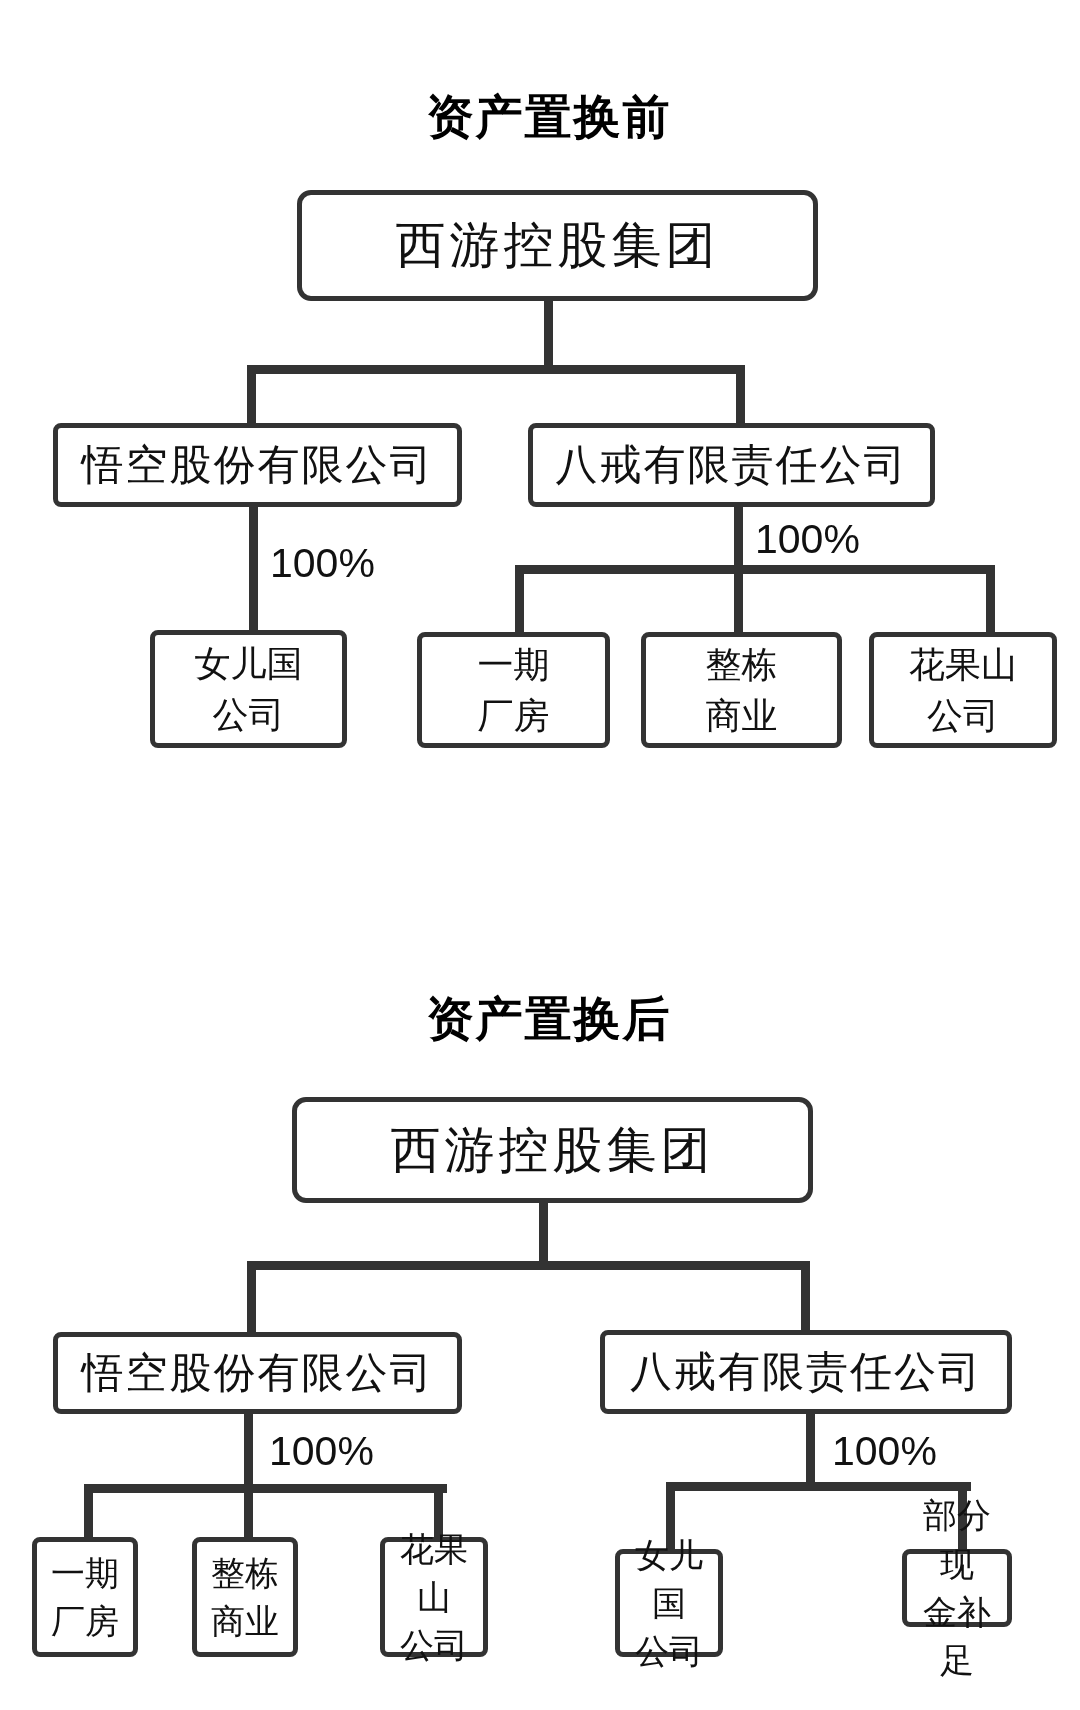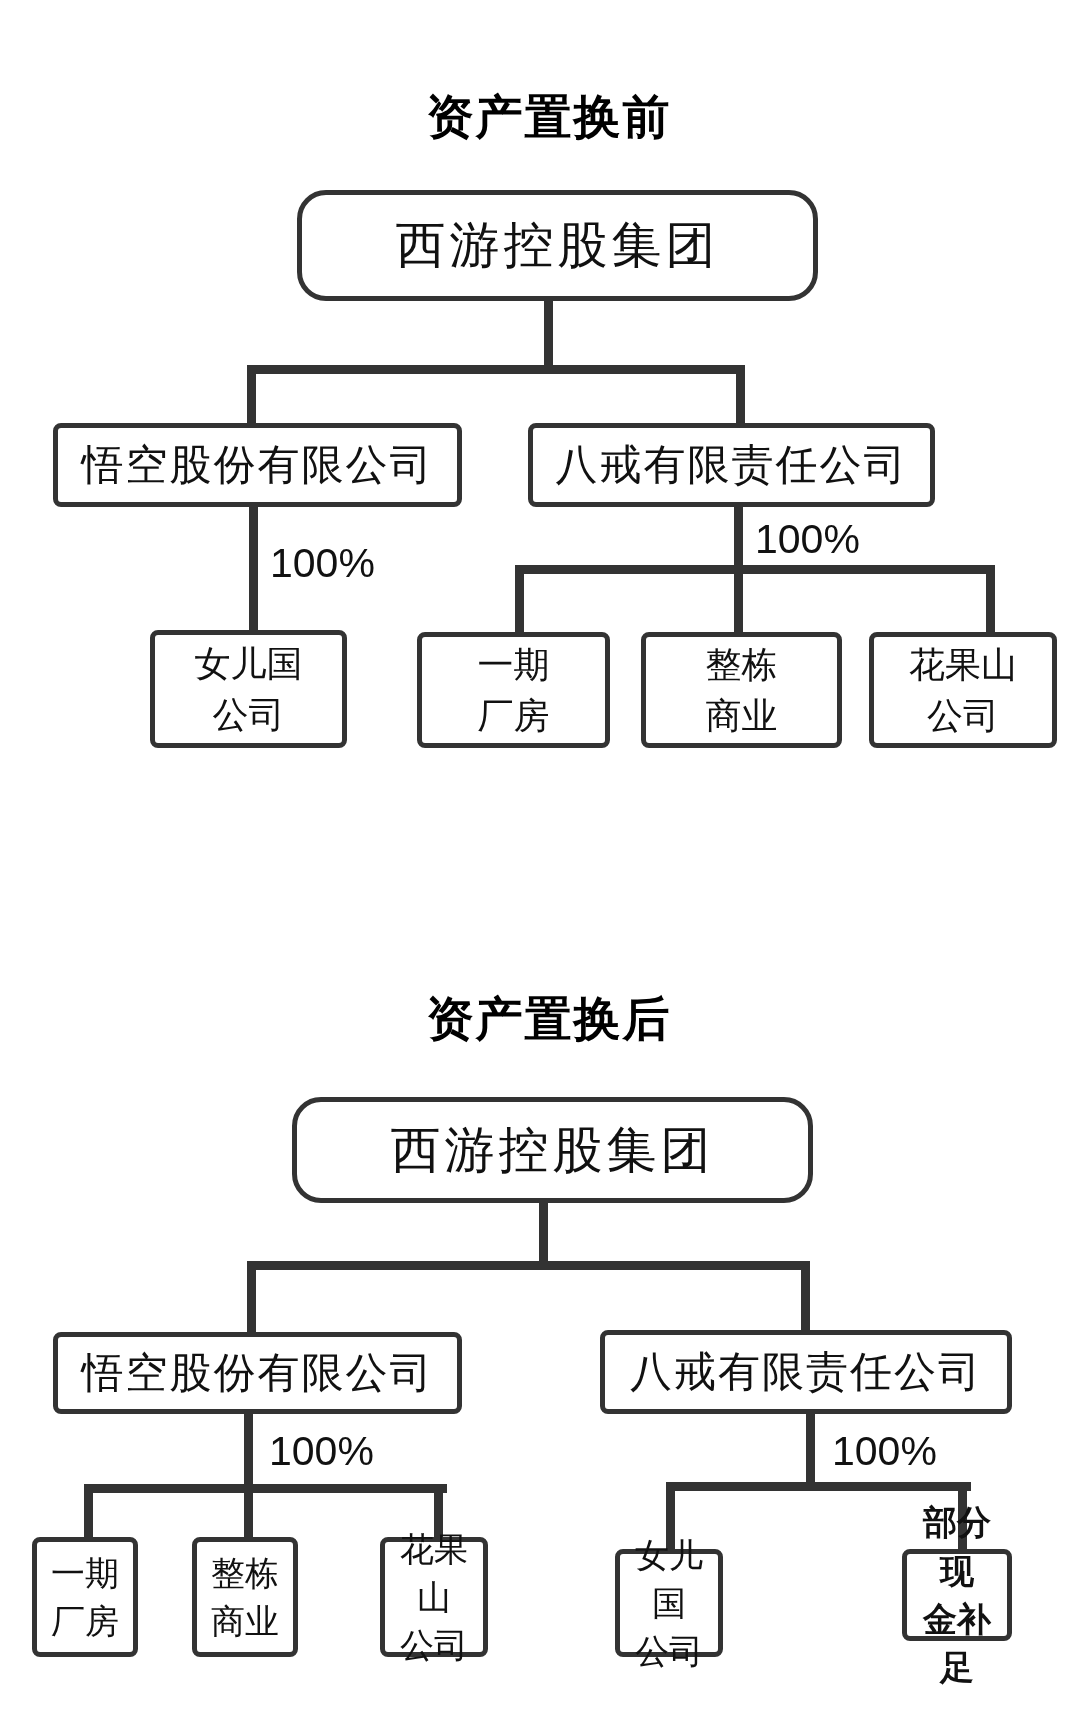--- a/index.html
+++ b/index.html
@@ -7,21 +7,21 @@
   }
   html,body{margin:0;padding:0;background:var(--bg);}
   body{font-family:"Liberation Sans","DejaVu Sans",sans-serif;}
   .canvas{position:relative;width:1080px;height:1710px;background:var(--bg);overflow:hidden;}
   .title{position:absolute;left:9px;width:1080px;text-align:center;font-size:47px;font-weight:bold;color:#000;letter-spacing:2px;}
   .node{position:absolute;box-sizing:border-box;background:var(--bg);border:5px solid var(--border);
         display:flex;align-items:center;justify-content:center;text-align:center;
         color:var(--ink);white-space:pre-line;line-height:1.42;}
   .rad14{border-radius:14px;}
   .rad12{border-radius:8px;}
-  .fs50{font-size:50px;letter-spacing:4px;border-radius:29px;}
+  .fs50{font-size:50px;letter-spacing:4px;}
   .fs42{font-size:42px;letter-spacing:2px;}
   .fs36{font-size:36px;}
   .fs34{font-size:34px;}
   .bar,.vline{position:absolute;background:var(--line);}
   .pct{position:absolute;font-size:41px;color:var(--ink);}
 </style>
 </head>
 <body>
 
 <div class="canvas">
@@ -82,16 +82,16 @@
 公司</div>
 
   <div class="vline" style="left:806px;top:1412px;width:9px;height:76px;"></div>
   <div class="pct" style="left:832px;top:1428px;">100%</div>
   <div class="bar" style="left:666px;top:1482px;width:305px;height:9px;"></div>
   <div class="vline" style="left:666px;top:1488px;width:9px;height:66px;"></div>
   <div class="vline" style="left:958px;top:1488px;width:9px;height:66px;"></div>
 
   <div class="node rad12 fs34" style="left:615px;top:1549px;width:108px;height:108px;">女儿国
 公司</div>
-  <div class="node rad12 fs34" style="left:902px;top:1549px;width:110px;height:92px;font-weight:bold;">部分现
+  <div class="node rad12 fs34" style="left:902px;top:1549px;width:110px;height:78px;">部分现
 金补足</div>
 
 </div>
 
 </body></html>

